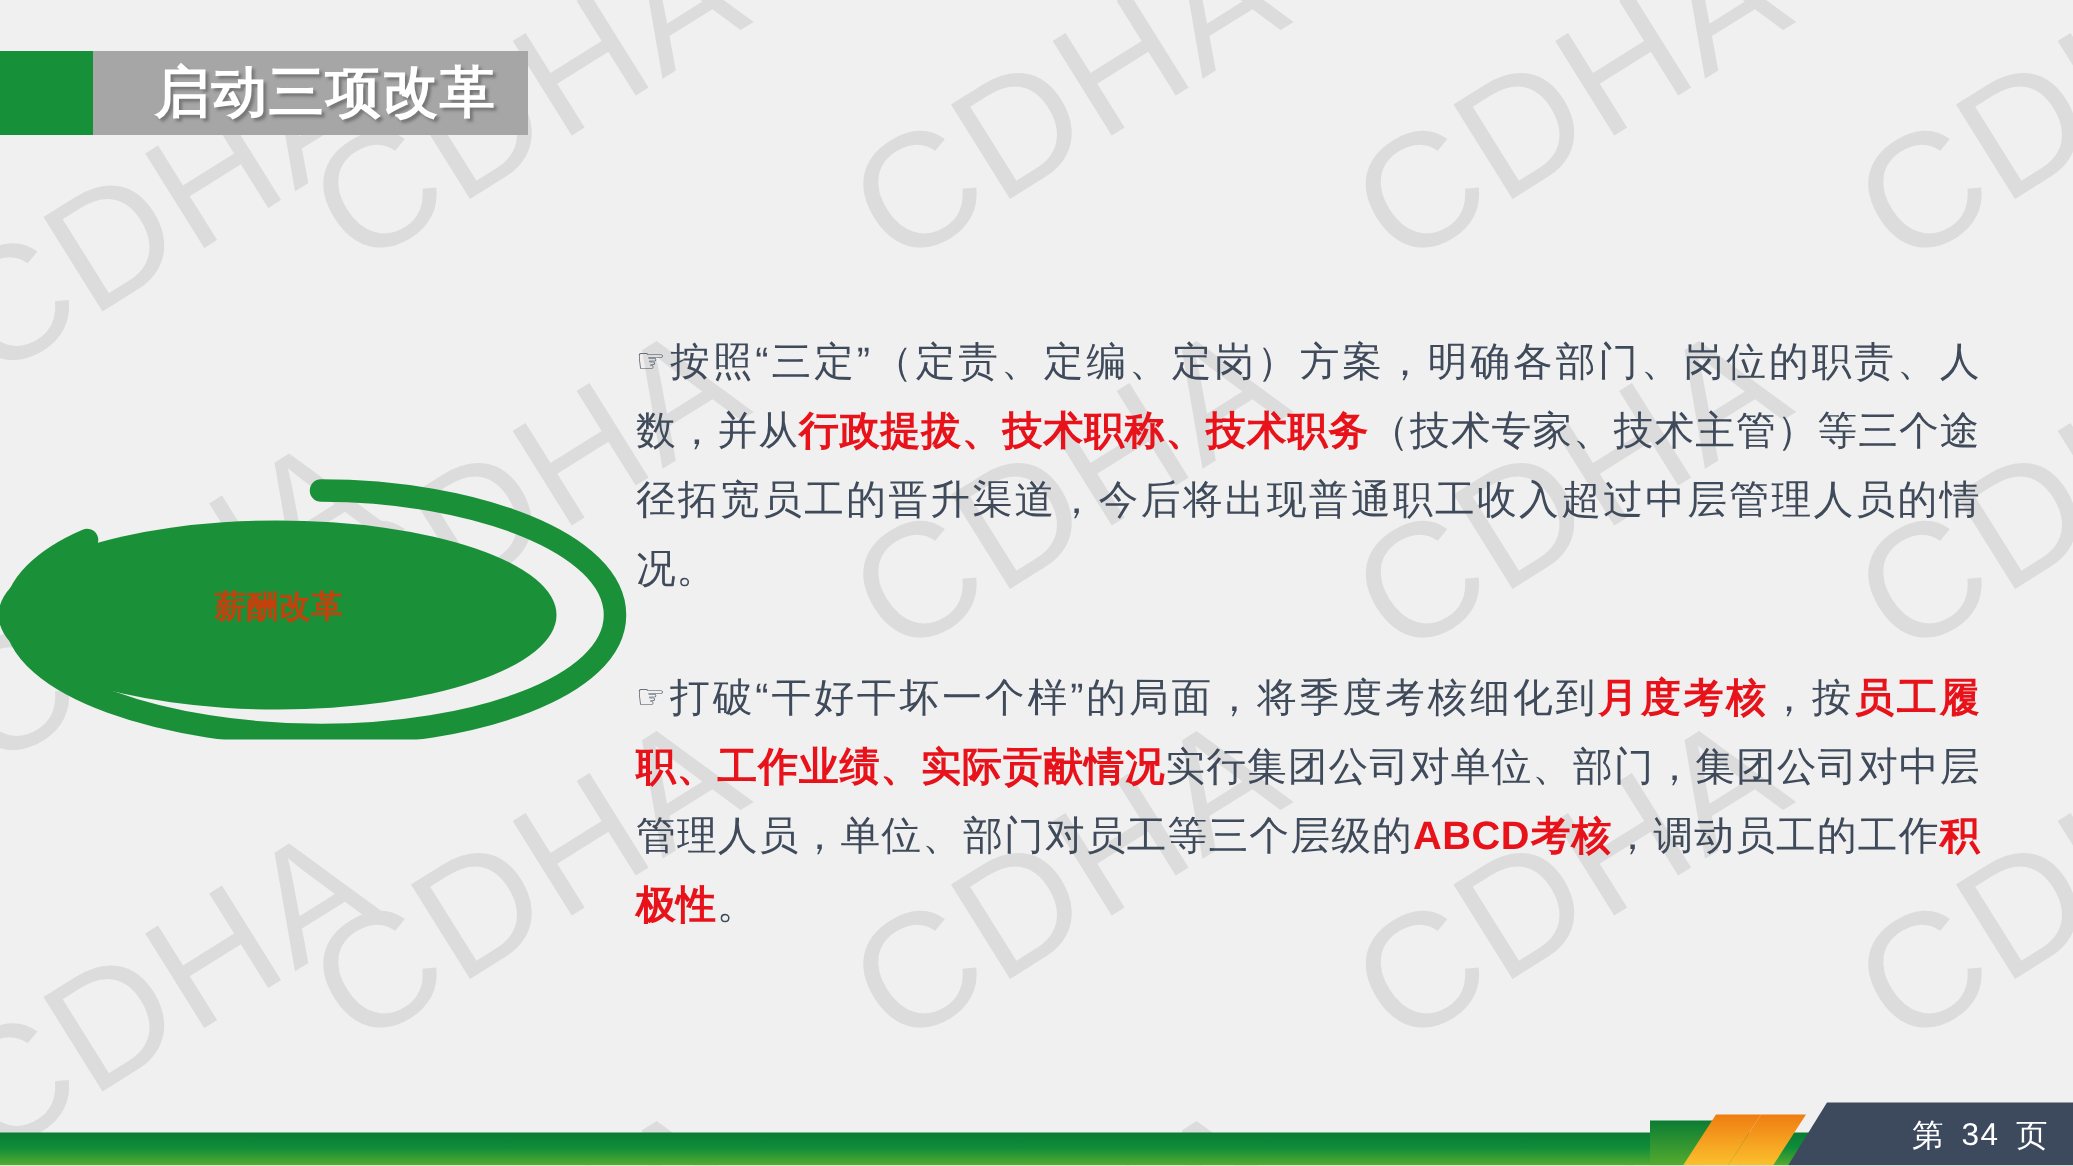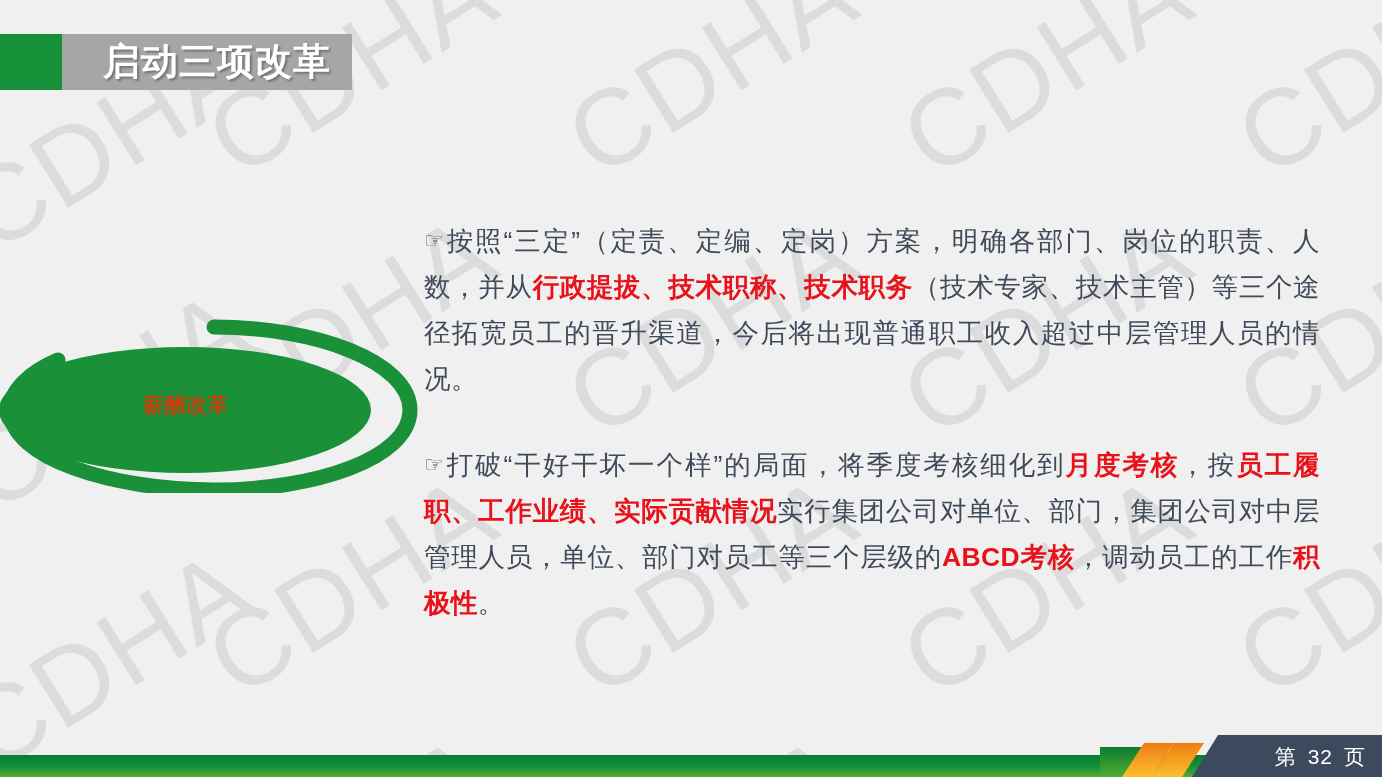--- a/index.html
+++ b/index.html
@@ -184,17 +184,17 @@
         </linearGradient>
       </defs>
       <polygon points="0,22 46,22 24,52 0,52" fill="url(#gradG)"></polygon>
       <polygon points="22,18 52,18 30,52 0,52" fill="url(#gradA)" transform="translate(22,0)"></polygon>
       <polygon points="22,18 52,18 30,52 0,52" fill="url(#gradB)" transform="translate(52,0)"></polygon>
       <polygon points="118,10 282,10 282,52 92,52" fill="#3d4a5e"></polygon>
     </svg>
   </div>
   <div id="footer-page">
     <span>第</span>
-    <span>32</span>
+    <span>34</span>
     <span>页</span>
   </div>
 
 </div>
 
 </body></html>

